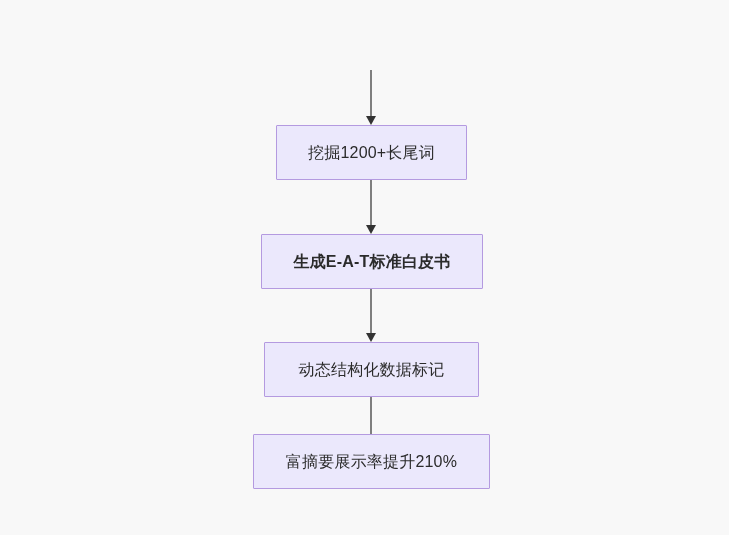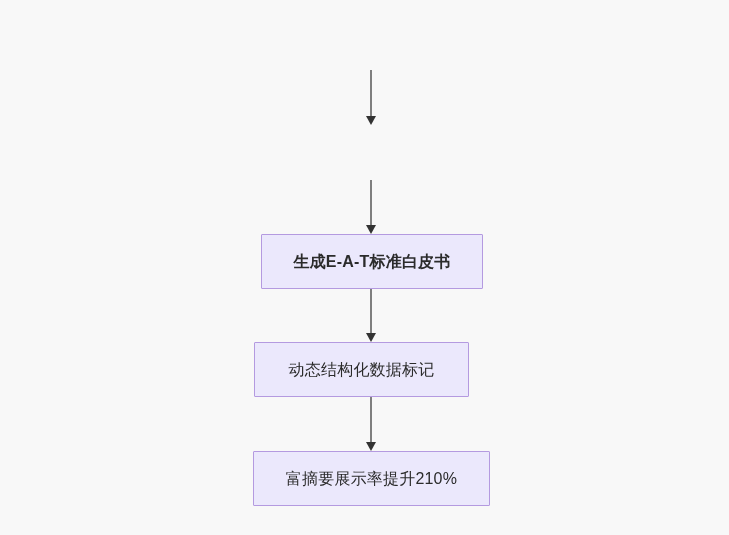--- a/index.html
+++ b/index.html
@@ -65,22 +65,25 @@
       <polygon class="edge-head" points="7,45 17,45 12,54" fill="#333333"></polygon>
     </svg>
     <svg class="edge" width="24" height="53" viewBox="0 0 24 53" style="left: 359px; top: 289px;">
       <line class="edge-line" x1="12" y1="0" x2="12" y2="45" stroke="#7f7f7f"></line>
       <polygon class="edge-head" points="7,44 17,44 12,53" fill="#333333"></polygon>
     </svg>
     <svg class="edge" width="24" height="54" viewBox="0 0 24 54" style="left: 359px; top: 397px;">
       <line class="edge-line" x1="12" y1="0" x2="12" y2="46" stroke="#7f7f7f"></line>
       <polygon class="edge-head" points="7,45 17,45 12,54" fill="#333333"></polygon>
     </svg>
+    <div class="node" style="left: 276px; top: 125px; width: 191px; height: 55px; background: rgb(235, 232, 252); border-color: rgb(180, 154, 224);">
+      <span class="node-label" style="color: rgb(43, 43, 43);">挖掘1200+长尾词</span>
+    </div>
     <div class="node" style="left: 261px; top: 234px; width: 222px; height: 55px; background: rgb(235, 232, 252); border-color: rgb(180, 154, 224); font-weight: bold;">
       <span class="node-label" style="color: rgb(43, 43, 43);">生成E-A-T标准白皮书</span>
     </div>
-    <div class="node" style="left: 254px; top: 342px; width: 215px; height: 55px; background: rgb(235, 232, 252); border-color: rgb(180, 154, 224);">
+    <div class="node" style="left: 264px; top: 342px; width: 215px; height: 55px; background: rgb(235, 232, 252); border-color: rgb(180, 154, 224);">
       <span class="node-label" style="color: rgb(43, 43, 43);">动态结构化数据标记</span>
     </div>
-    <div class="node" style="left: 253px; top: 451px; width: 237px; height: 55px; background: rgb(235, 232, 252); border-color: rgb(180, 154, 224);">
+    <div class="node" style="left: 253px; top: 434px; width: 237px; height: 55px; background: rgb(235, 232, 252); border-color: rgb(180, 154, 224);">
       <span class="node-label" style="color: rgb(43, 43, 43);">富摘要展示率提升210%</span>
     </div>
   </div>
 
 </body></html>

